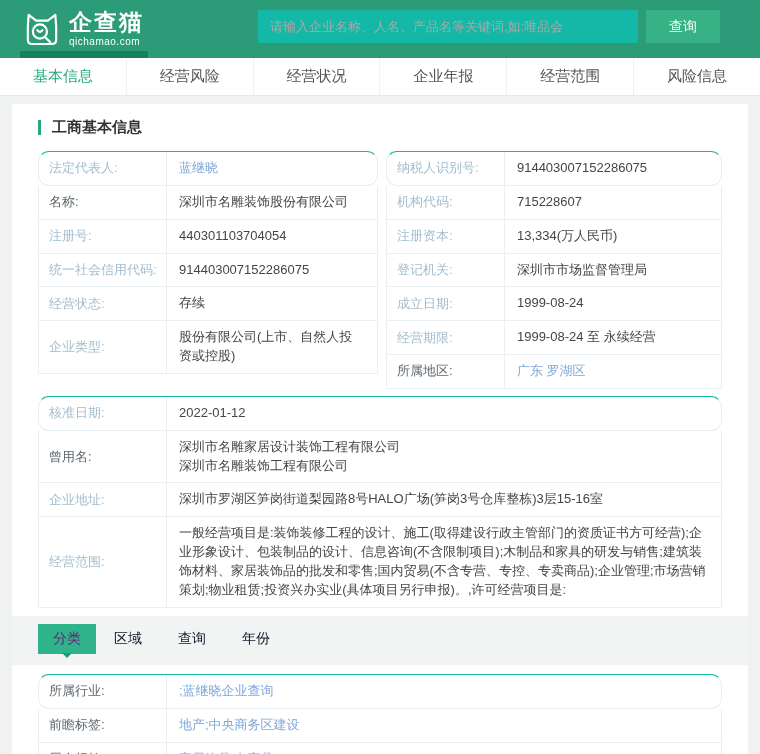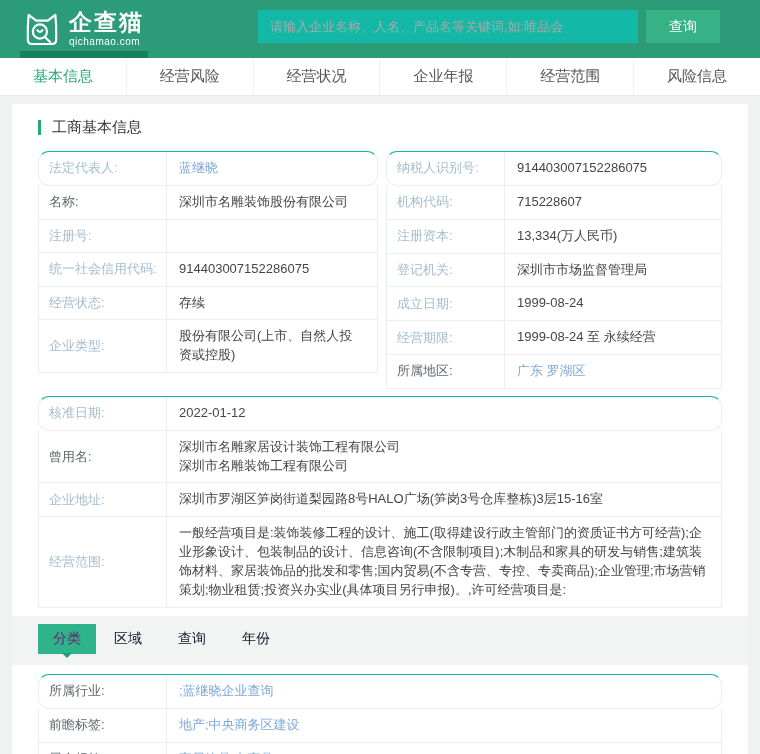--- a/index.html
+++ b/index.html
@@ -26,21 +26,21 @@
   .nav-tab { flex:1; display:flex; align-items:center; justify-content:center;
     font-size:15px; color:#555; cursor:pointer; }
   .nav-tab + .nav-tab { border-left:1px solid #f1f1f1; }
   .nav-tab.active { color:#26a87f; }
 
   
   .content { padding:8px 12px 0; }
   .panel { background:#fff; min-height:642px; padding:14px 26px 8px; }
   .section-title { display:flex; align-items:center; margin-bottom:14px; }
   .title-bar { width:3px; height:15px; background:#26a87f; margin-right:11px; }
-  .title-text { font-size:15px; font-weight:normal; color:#333; }
+  .title-text { font-size:15px; font-weight:bold; color:#333; }
 
   
   .tbl .row { display:flex; align-items:stretch; background:#fff;
     border:1px solid #eaeff2; border-top:0; }
   .tbl .row:first-child { border-top:1px solid #14b8a6;border-radius:11px; }
   .cell-label { flex:0 0 128px; padding:7px 6px 7px 10px; border-right:1px solid #eaeff2;
     font-size:13px; display:flex; align-items:center; min-height:32px; }
   .cell-value { flex:1; padding:7px 12px; font-size:13px; color:#454545;
     display:flex; align-items:center; line-height:1.45; min-height:32px; flex-wrap:wrap; }
   .cols { display:flex; }
@@ -116,20 +116,21 @@
           <div class="cell-value">
               <span class="link">蓝继晓</span>
             </div>
         </div>
         <div class="row">
           <div class="cell-label darklab">名称:</div>
           <div class="cell-value">深圳市名雕装饰股份有限公司</div>
         </div>
         <div class="row">
           <div class="cell-label muted">注册号:</div>
+          <div class="cell-value">440301103704054</div>
         </div>
         <div class="row">
           <div class="cell-label muted">统一社会信用代码:</div>
           <div class="cell-value">914403007152286075</div>
         </div>
         <div class="row">
           <div class="cell-label muted">经营状态:</div>
           <div class="cell-value">存续</div>
         </div>
         <div class="row">

